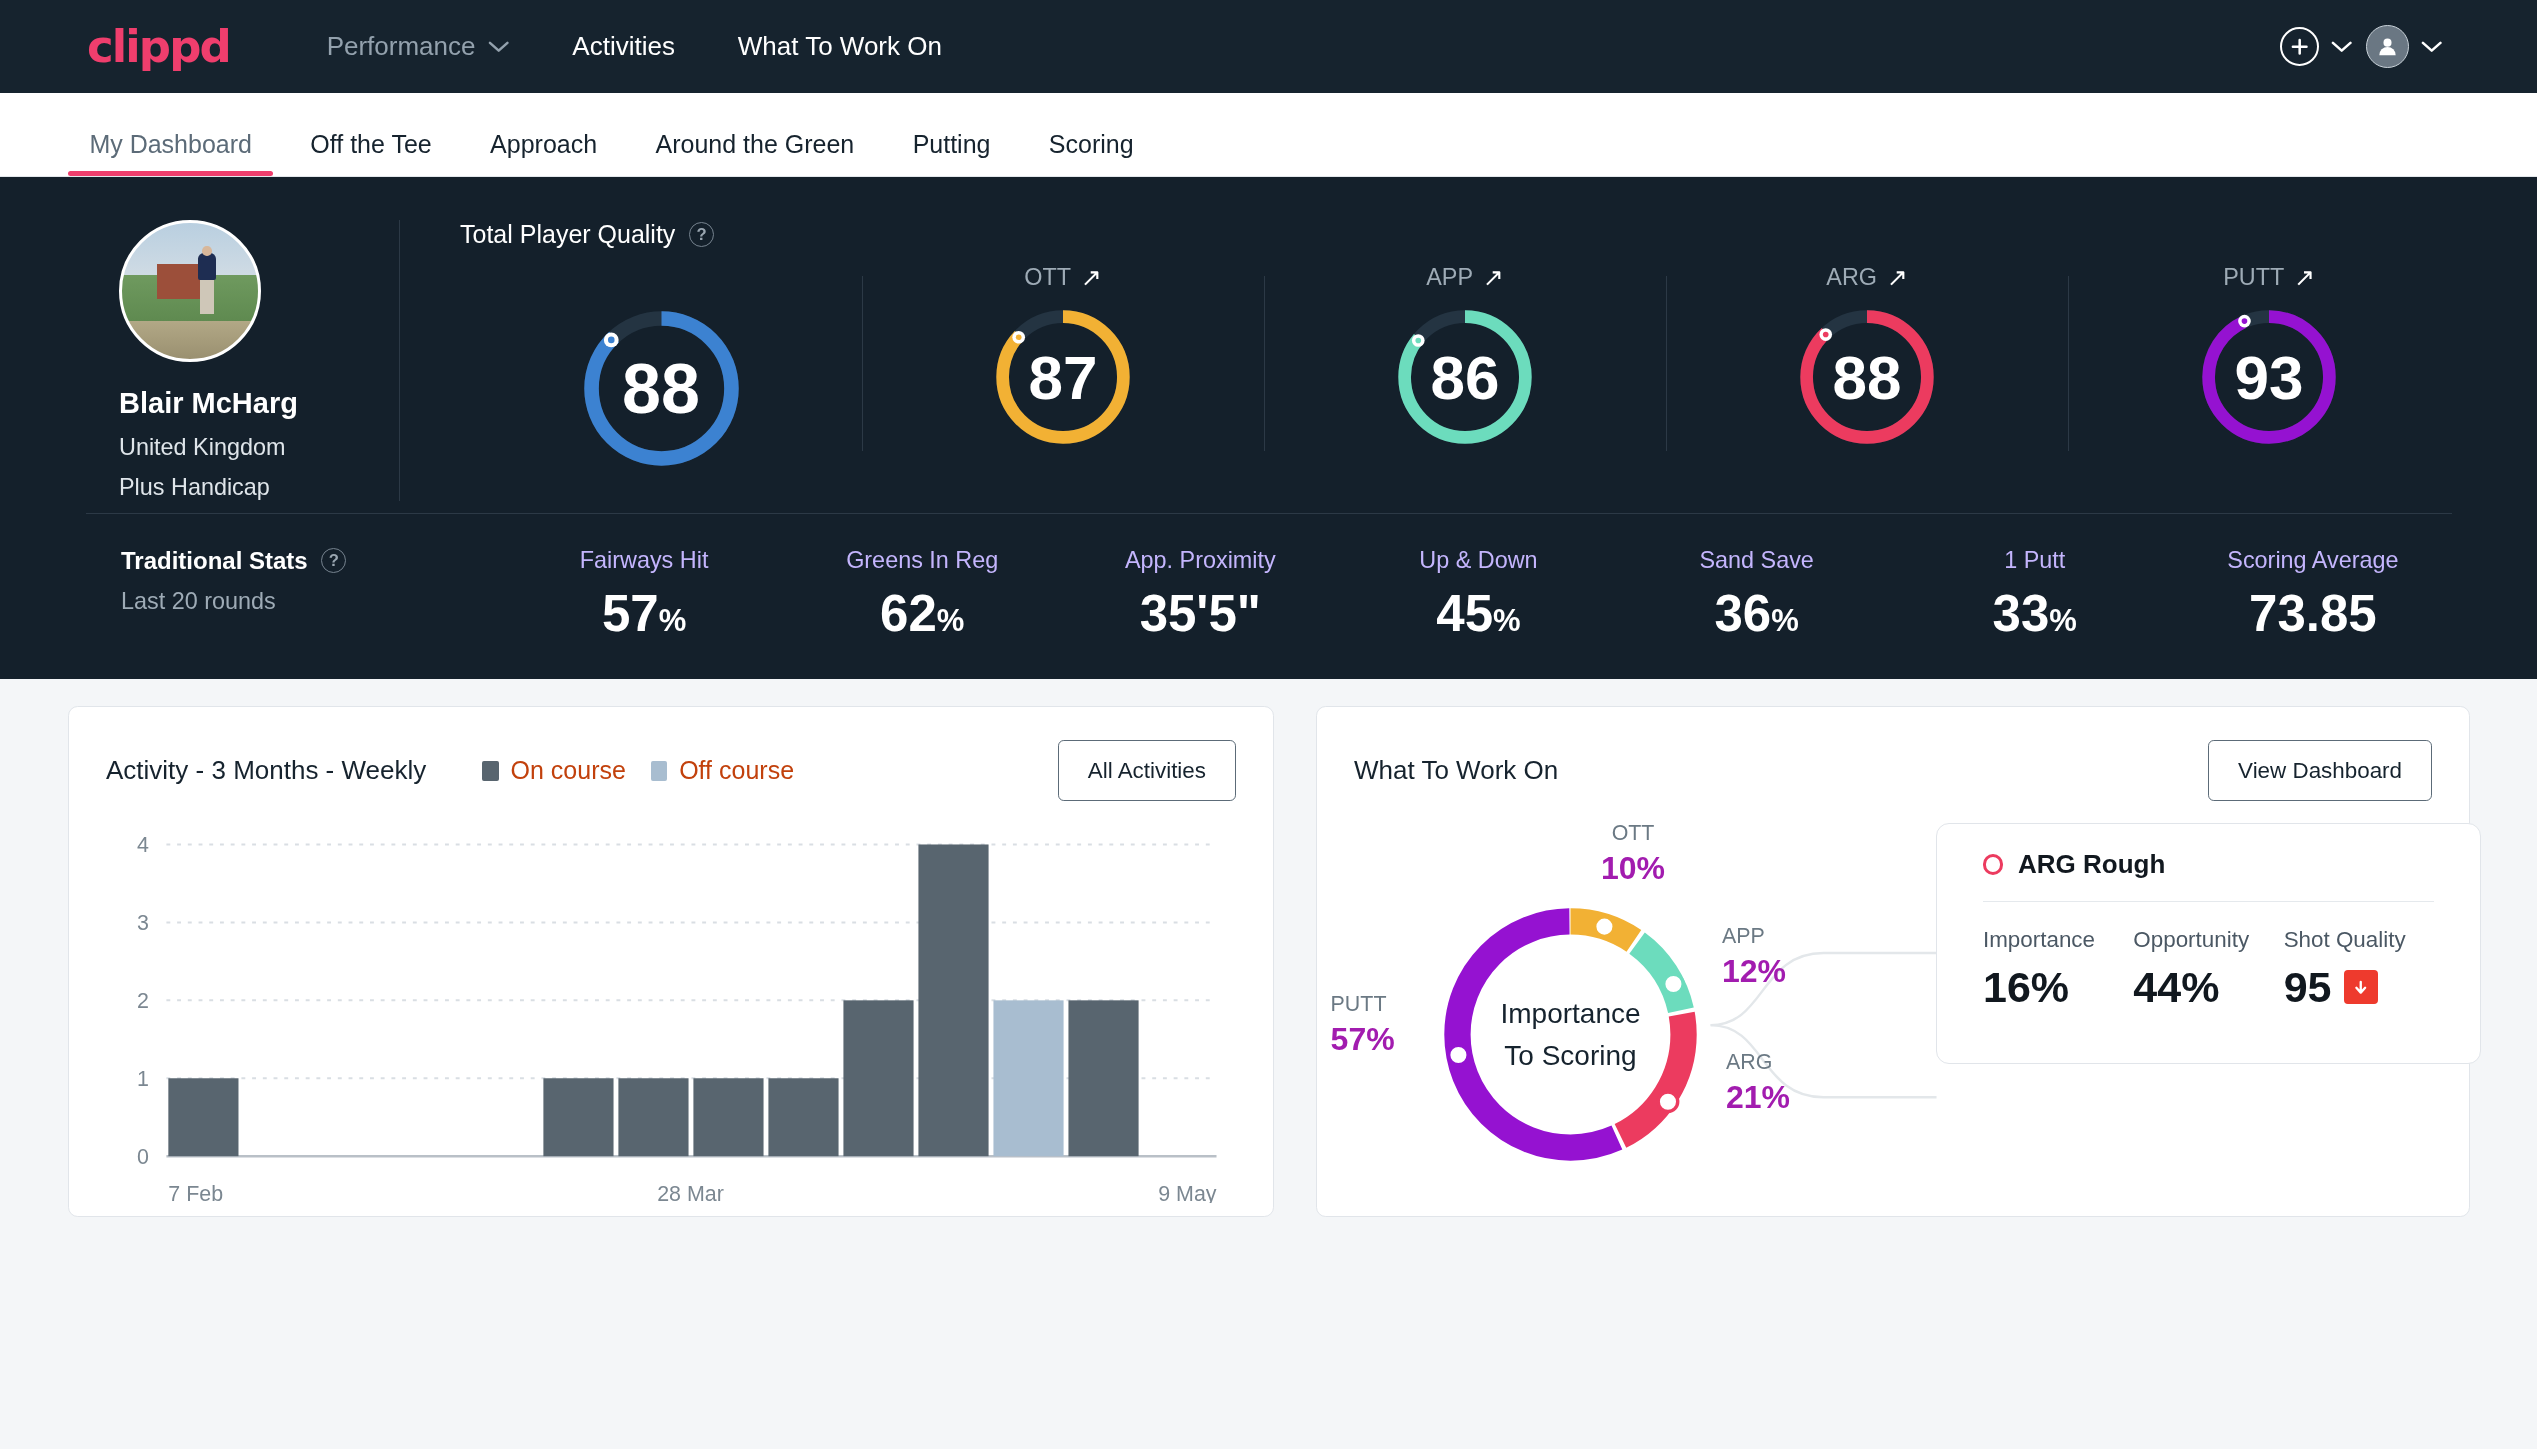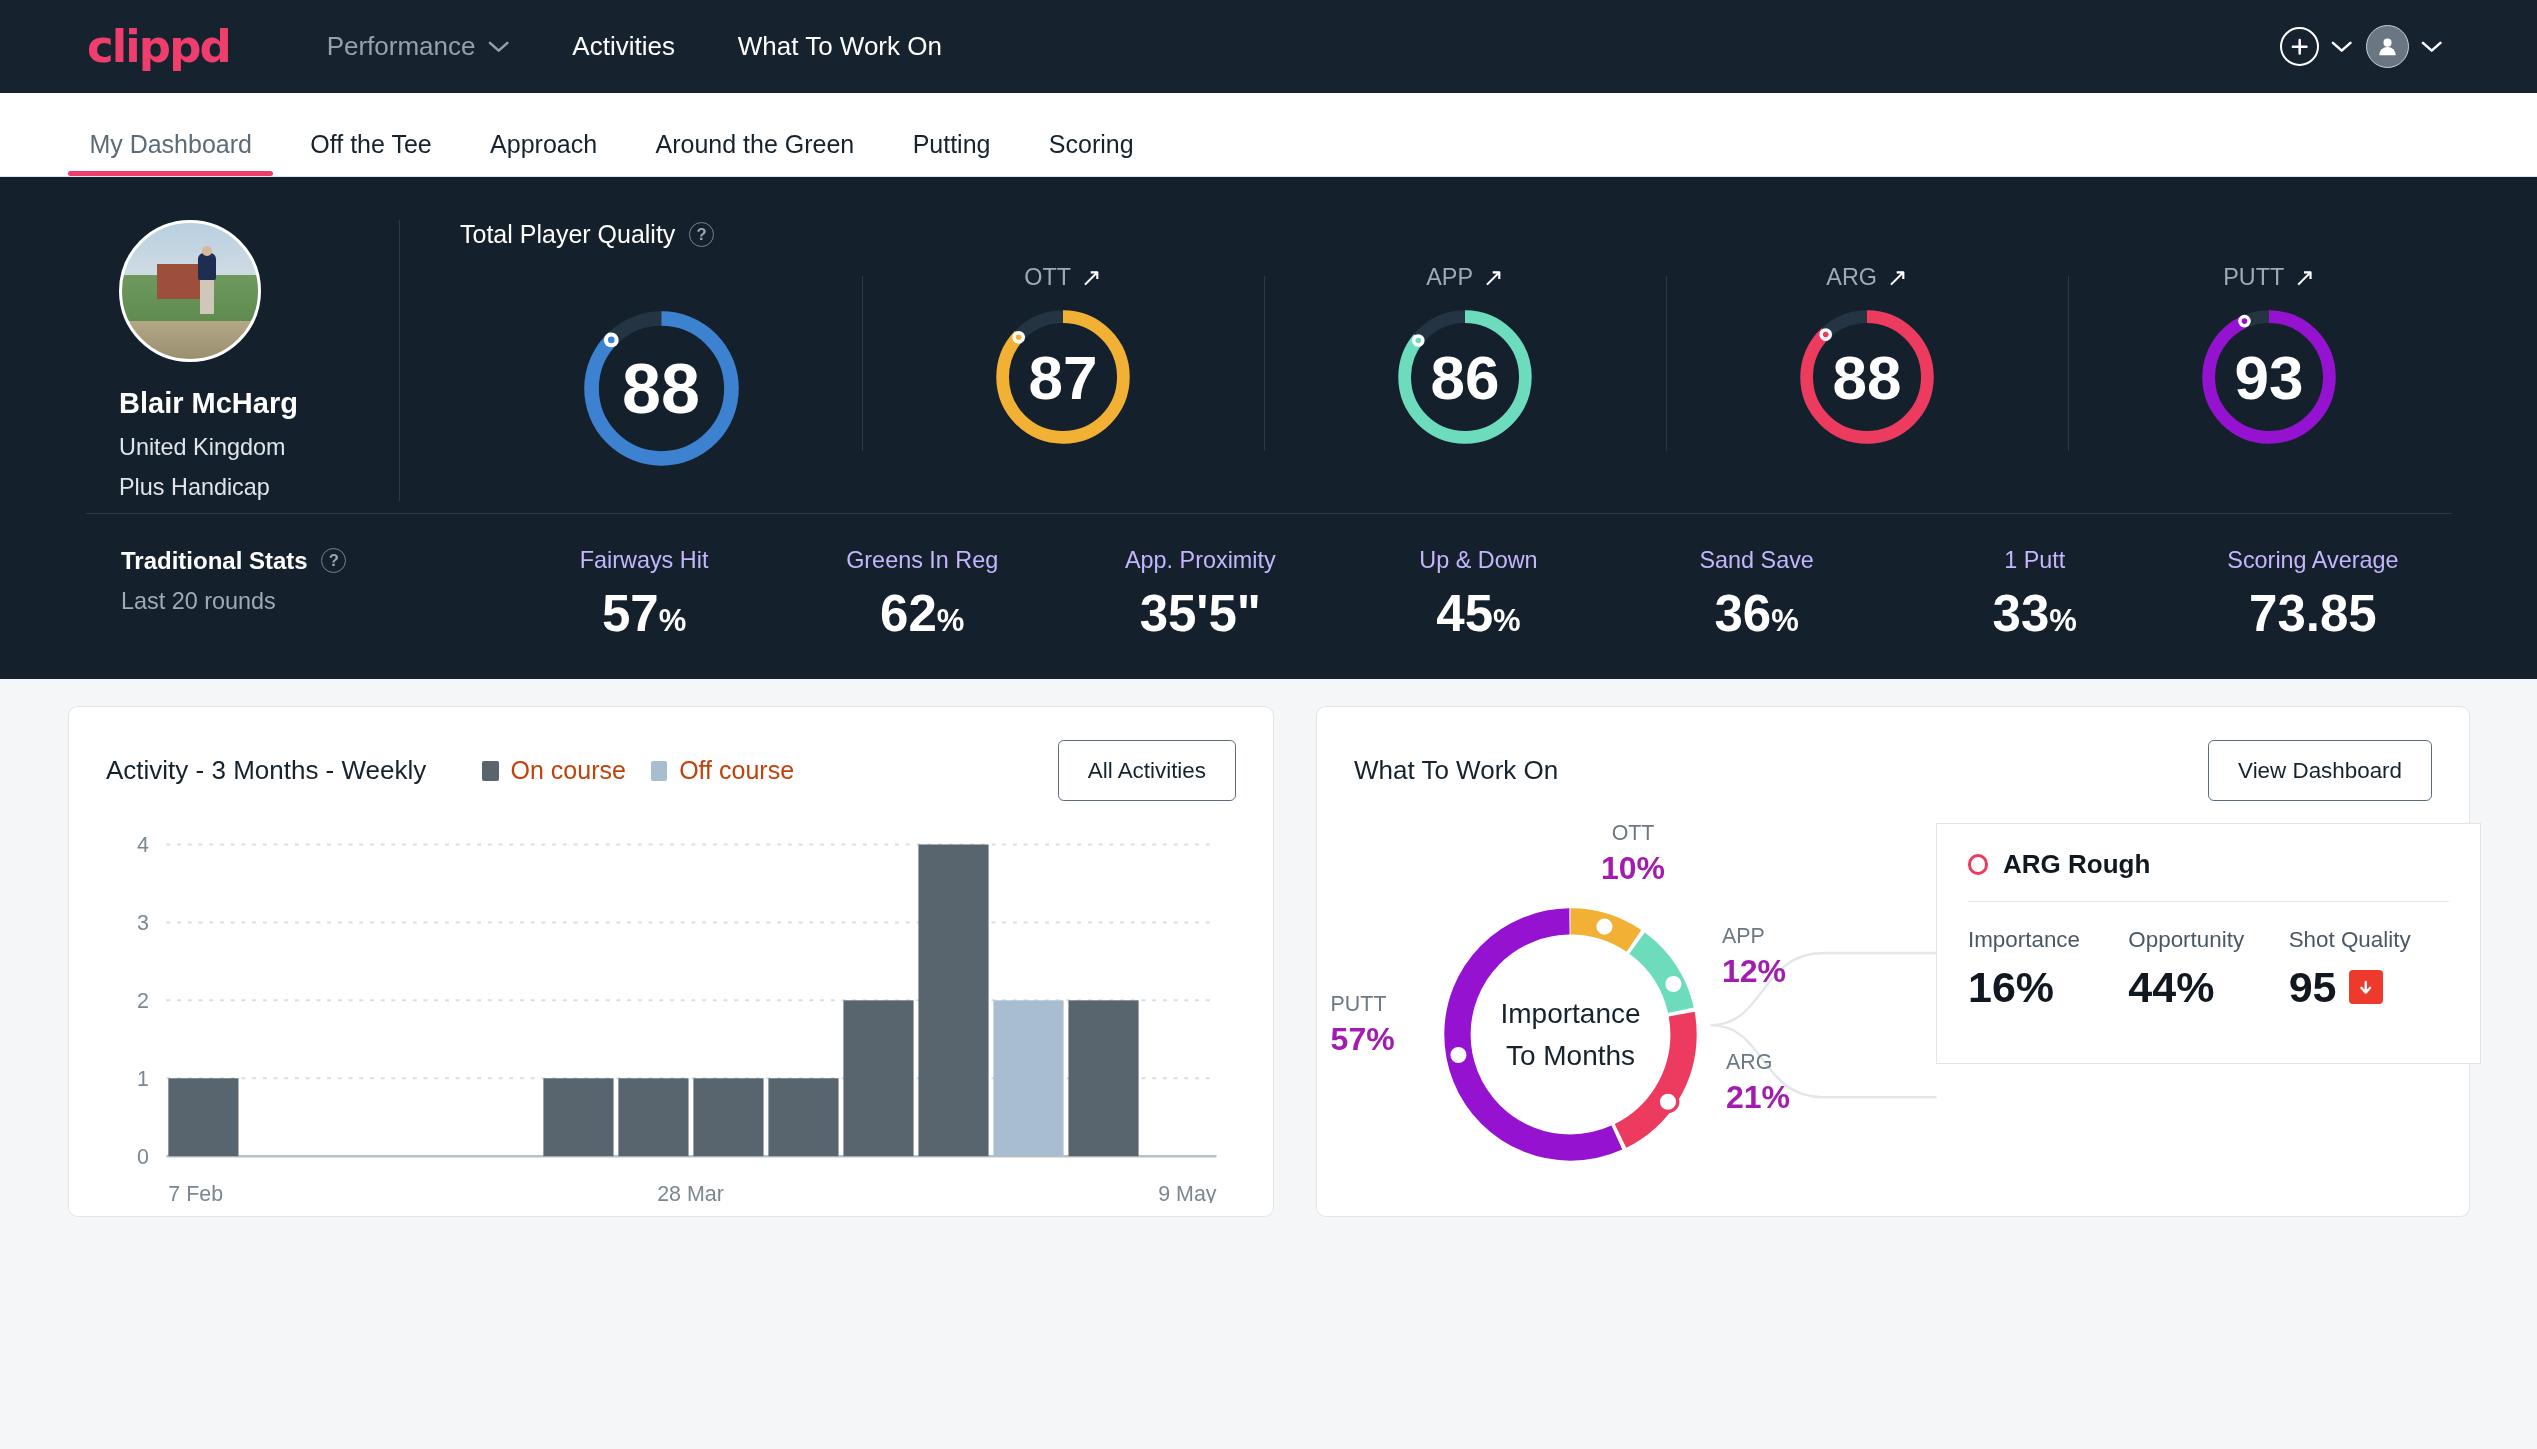--- a/index.html
+++ b/index.html
@@ -172,22 +172,22 @@
     position: absolute; left: 119px; top: 93px; width: 269px; height: 269px;
     display: flex; flex-direction: column; align-items: center;
     justify-content: center; font-size: 28px; color: #16232e; line-height: 1.5;
   }
   .dlabel { position: absolute; text-align: left; }
   .dlabel .k { font-size: 21.4px; color: #6b7984; }
   .dlabel .v { font-size: 32px; font-weight: 700; color: #a21caf; margin-top: 3.9px; }
 
   .detail-card {
     position: absolute; left: 619px; top: 15.6px; width: 545px; height: 241px;
-    border: 1px solid #e1e5ea; border-radius: 0; background: #fff;
-    padding: 25px 31px;
+    border: 1px solid #e1e5ea; border-radius: 13px; background: #fff;
+    padding: 25px 46px;
   }
   .detail-head { display: flex; align-items: center; gap: 14.6px; }
   .ring-dot {
     width: 20.4px; height: 20.4px; border-radius: 50%;
     border: 3.9px solid #ec3b5f;
   }
   .detail-title { font-size: 26px; font-weight: 700; color: #11181f; }
   .detail-sep { height: 1px; background: #e5e9ed; margin: 21.4px 0 0 0; }
   .detail-metrics { display: flex; margin-top: 25px; }
   .metric { flex: 1; }
@@ -479,21 +479,21 @@
           <circle cx="138" cy="138" r="116" fill="none" stroke="#9512d1" stroke-width="27" stroke-dasharray="412 316.85" stroke-dashoffset="-315" transform="rotate(-90 138 138)"></circle>
 
           <circle cx="172.8" cy="27.3" r="10" fill="#ffffff" stroke="#f2b134" stroke-width="3.5"></circle>
           <circle cx="243.6" cy="86.2" r="10" fill="#ffffff" stroke="#6cdcbd" stroke-width="3.5"></circle>
           <circle cx="238.0" cy="207.0" r="10" fill="#ffffff" stroke="#ec3b5f" stroke-width="3.5"></circle>
           <circle cx="23.0" cy="159.0" r="10" fill="#ffffff" stroke="#9512d1" stroke-width="3.5"></circle>
         </svg>
       </div>
       <div class="donut-center">
         <span>Importance</span>
-        <span>To Months</span>
+        <span>To Scoring</span>
       </div>
 
       <div class="dlabel" style="left:284px; top:13.6px; text-align:center;">
         <div class="k">OTT</div>
         <div class="v">10%</div>
       </div>
       <div class="dlabel" style="left:405px; top:117px;">
         <div class="k">APP</div>
         <div class="v">12%</div>
       </div>

